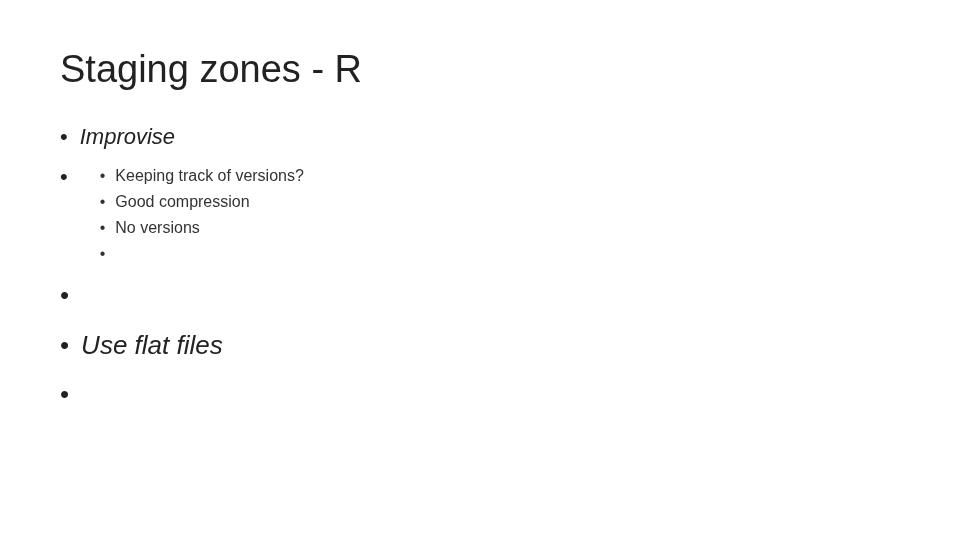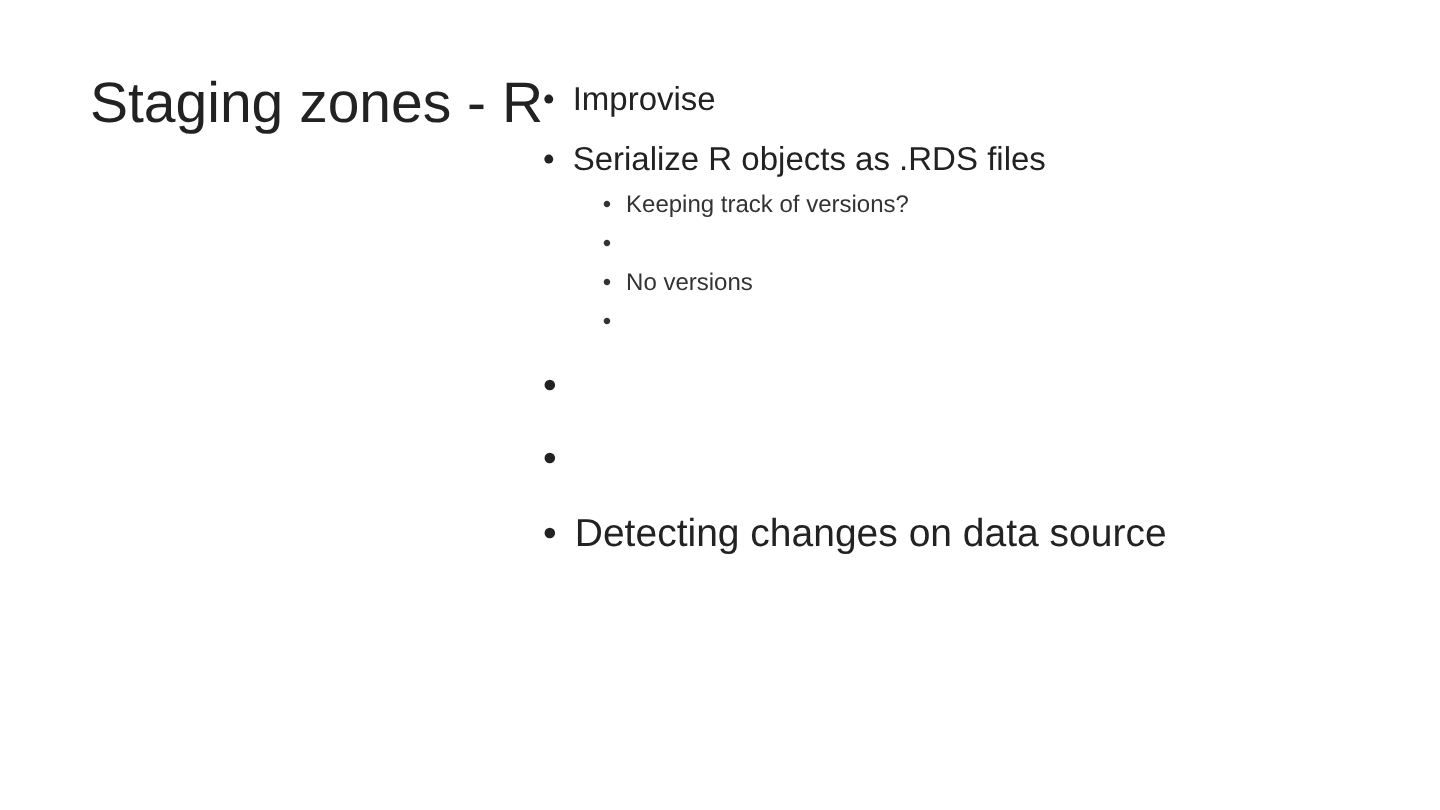--- a/index.html
+++ b/index.html
@@ -14,21 +14,21 @@
       background: #ffffff;
       font-family: 'Segoe UI', Arial, sans-serif;
       overflow: hidden;
     }
 
     .slide {
       width: 960px;
       height: 540px;
       padding: 48px 60px 40px 60px;
       display: flex;
-      flex-direction: row;
+      flex-direction: column;
     }
 
     .slide-title {
       font-size: 38px;
       font-weight: 300;
       color: #222222;
       margin-bottom: 28px;
       letter-spacing: 0px;
     }
 
@@ -77,20 +77,21 @@
 
     .sub-bullet-dot {
       margin-right: 10px;
       font-size: 16px;
       line-height: 1.5;
       flex-shrink: 0;
     }
 
     .main-bullet-text {
       line-height: 1.45;
+      font-style: italic;
     }
 
     .large-bullet {
       font-size: 26px;
       padding: 4px 0;
     }
 
     .large-bullet .bullet-dot {
       font-size: 26px;
     }
@@ -104,47 +105,47 @@
   <ul class="bullet-list">
 
     <li class="bullet-item">
       <span class="bullet-dot">•</span>
       <span class="main-bullet-text">Improvise</span>
     </li>
 
     <li class="bullet-item">
       <span class="bullet-dot">•</span>
       <div>
-        <span class="main-bullet-text">Serialize R objects as .RDS files</span>
         <ul class="sub-bullet-list">
           <li class="sub-bullet-item">
             <span class="sub-bullet-dot">•</span>
             <span>Keeping track of versions?</span>
           </li>
           <li class="sub-bullet-item">
             <span class="sub-bullet-dot">•</span>
+            <span>Good compression</span>
           </li>
           <li class="sub-bullet-item">
             <span class="sub-bullet-dot">•</span>
             <span>No versions</span>
           </li>
           <li class="sub-bullet-item">
             <span class="sub-bullet-dot">•</span>
           </li>
         </ul>
       </div>
     </li>
 
     <li class="bullet-item large-bullet">
       <span class="bullet-dot">•</span>
     </li>
 
     <li class="bullet-item large-bullet">
       <span class="bullet-dot">•</span>
+      <span class="main-bullet-text">Use flat files</span>
     </li>
 
     <li class="bullet-item large-bullet">
       <span class="bullet-dot">•</span>
-      <span class="main-bullet-text">Detecting changes on data source</span>
     </li>
 
   </ul>
 </div>
 
 </body></html>

